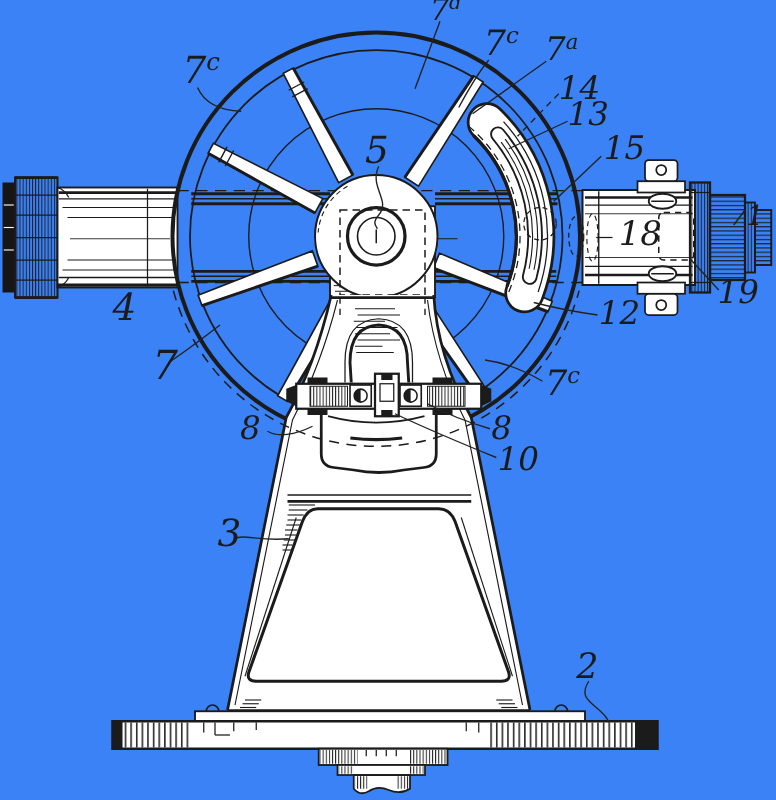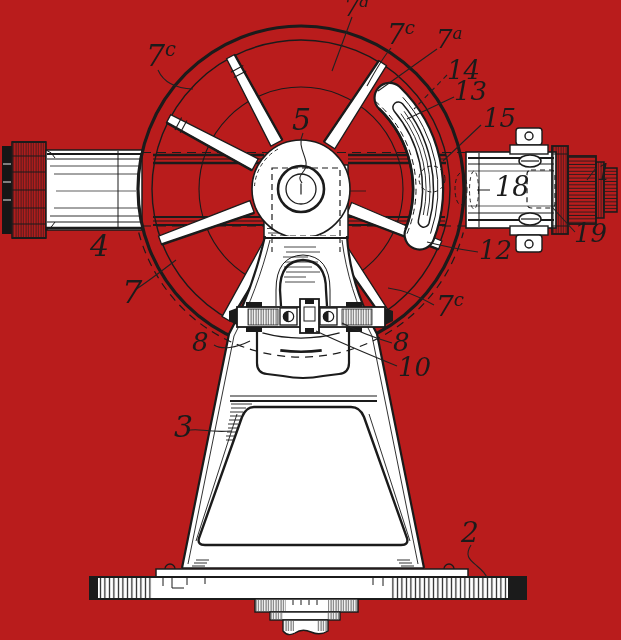--- a/index.html
+++ b/index.html
@@ -1,16 +1,16 @@
 <!DOCTYPE html>
 <html><head>
 <meta charset="utf-8">
 <style>
   html,body{margin:0;padding:0;background:#e8e8e8;}
-  #stage{position:relative;width:621px;height:640px;background:#b91c1c;overflow:hidden;
+  #stage{position:relative;width:621px;height:640px;background:#3b82f6;overflow:hidden;
          font-family:"DejaVu Serif", serif;}
   svg{display:block}
   text.ref{font-family:"DejaVu Serif", serif;font-style:italic;fill:#1b1b1b;}
 </style>
 </head>
 <body>
 
 <div id="stage">
 <svg width="621" height="640" viewBox="0 0 621 640">
   <defs>

